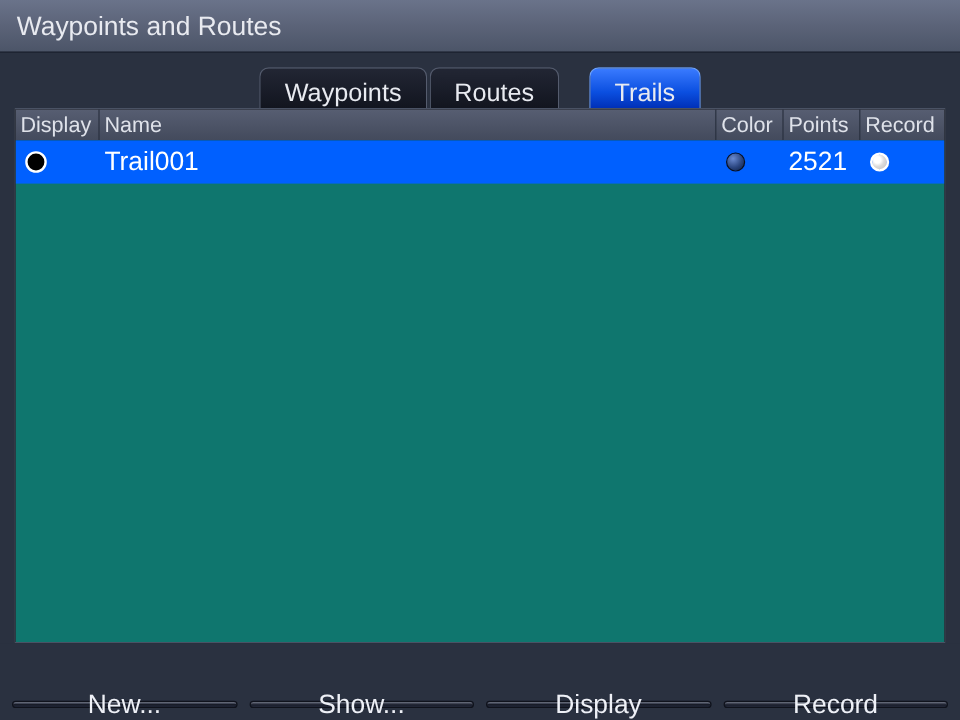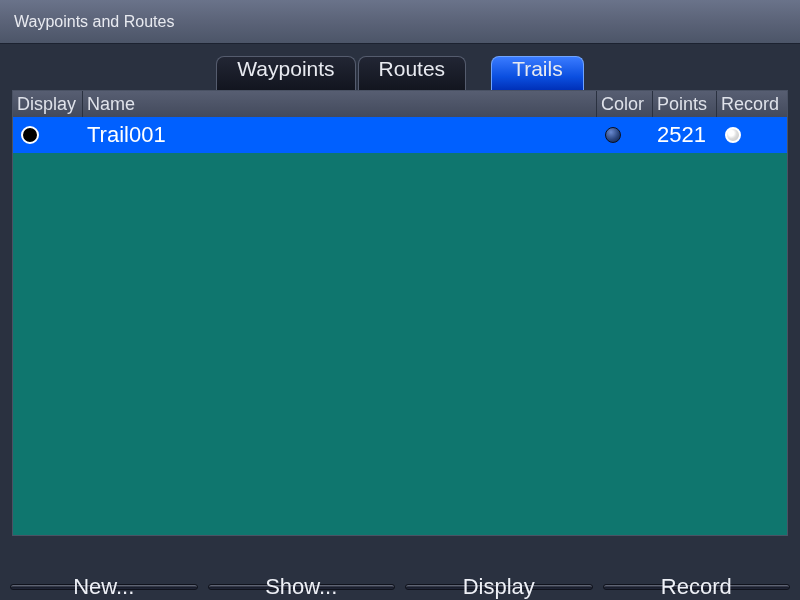--- a/index.html
+++ b/index.html
@@ -6,39 +6,39 @@
   html, body { width: 800px; height: 600px; overflow: hidden; font-family: Arial, Helvetica, sans-serif; }
   body {
     background: #2a3140;
     display: flex;
     flex-direction: column;
   }
   .titlebar {
     height: 44px;
     background: linear-gradient(to bottom, #6a738a 0%, #5b6378 50%, #4c5568 100%);
     color: #e8eaf0;
-    font-size: 16px;
+    font-size: 22px;
     display: flex;
     align-items: center;
     padding-left: 14px;
     border-bottom: 1px solid #1c2230;
   }
   .tabbar {
     height: 40px;
     display: flex;
     justify-content: center;
     align-items: flex-end;
     background: #2a3140;
     margin-top: 6px;
   }
   .tab {
     height: 34px;
     padding: 0 20px;
     display: flex;
-    align-items: flex-start;
+    align-items: flex-end;
     color: #e8eaf0;
     font-size: 21px;
     background: linear-gradient(to bottom, #222634 0%, #12151f 100%);
     border: 1px solid #555c6e;
     border-bottom: none;
     border-radius: 8px 8px 0 0;
     margin: 0 1px;
     cursor: pointer;
   }
   .tab.active {

